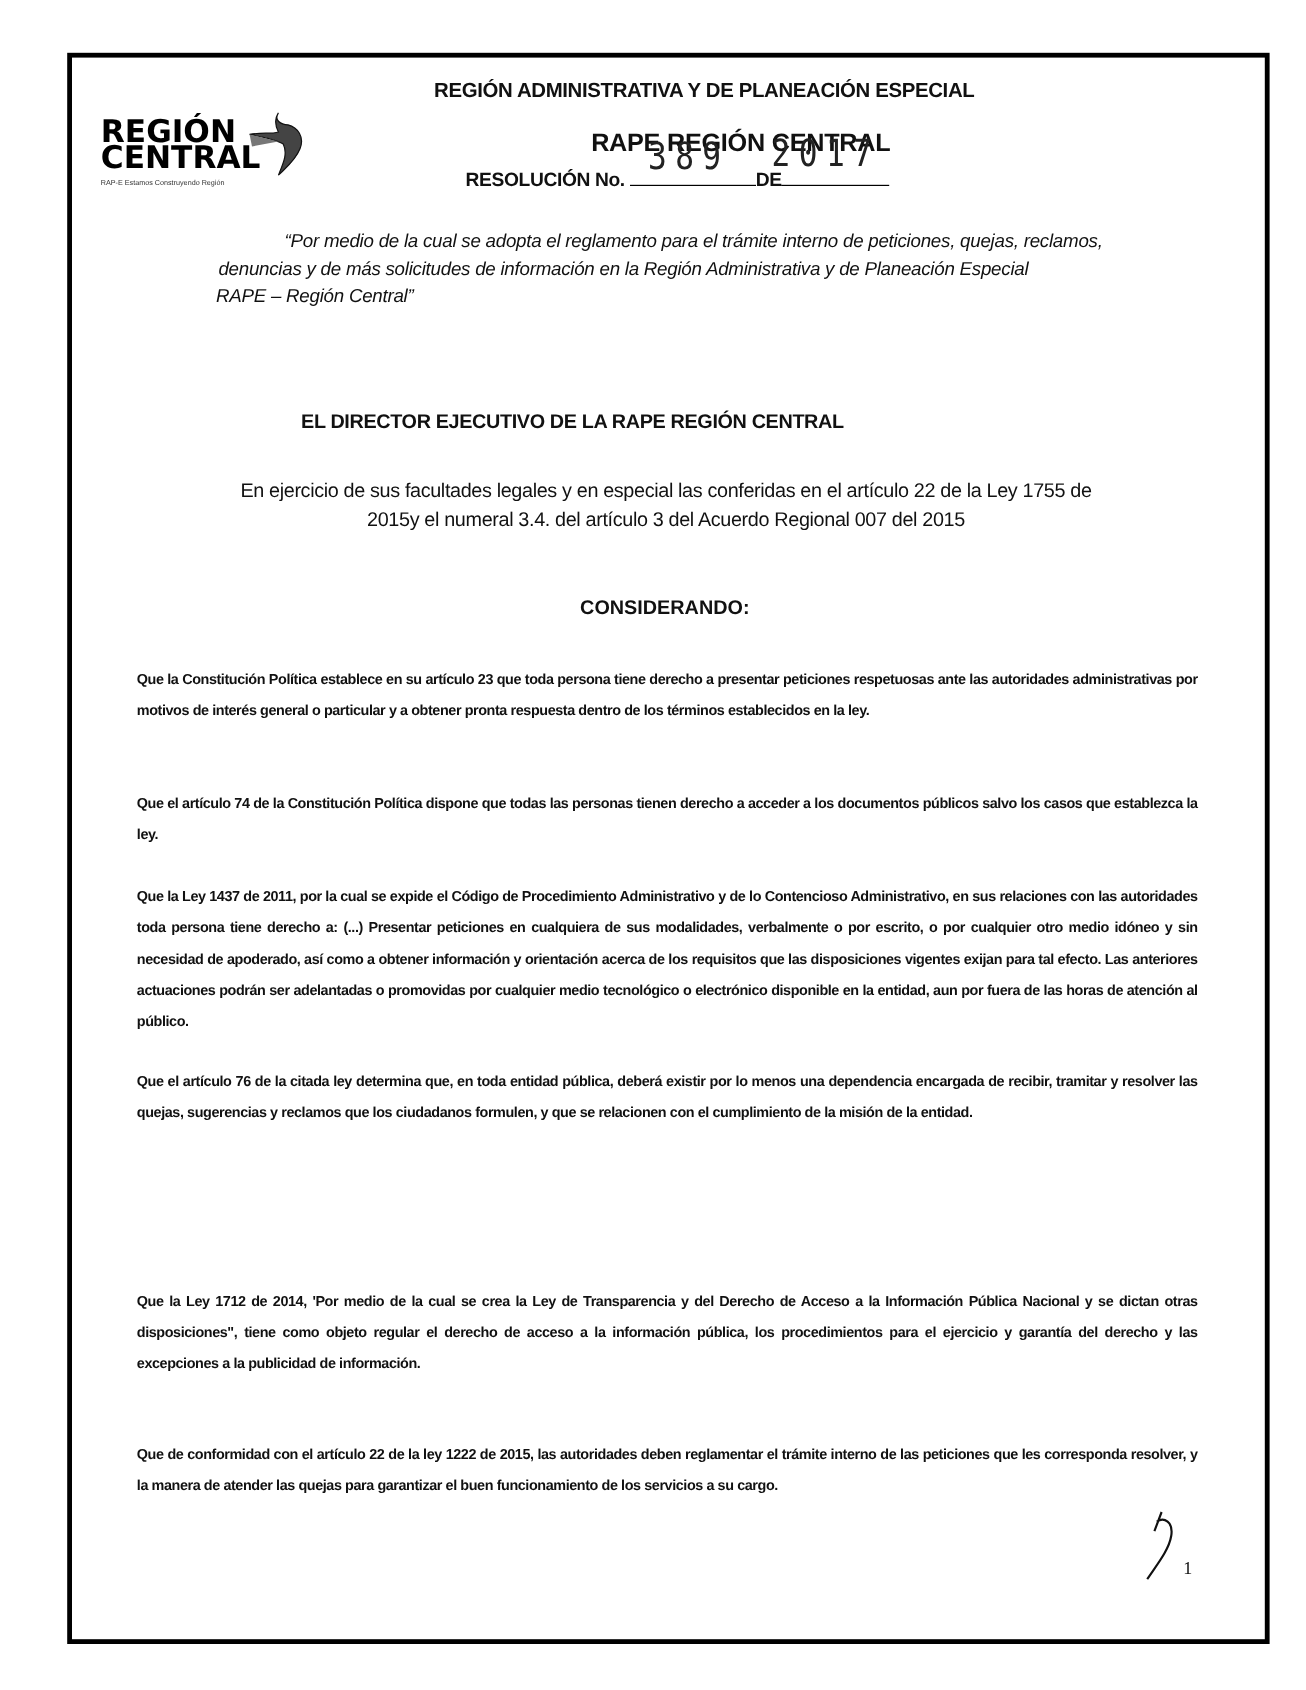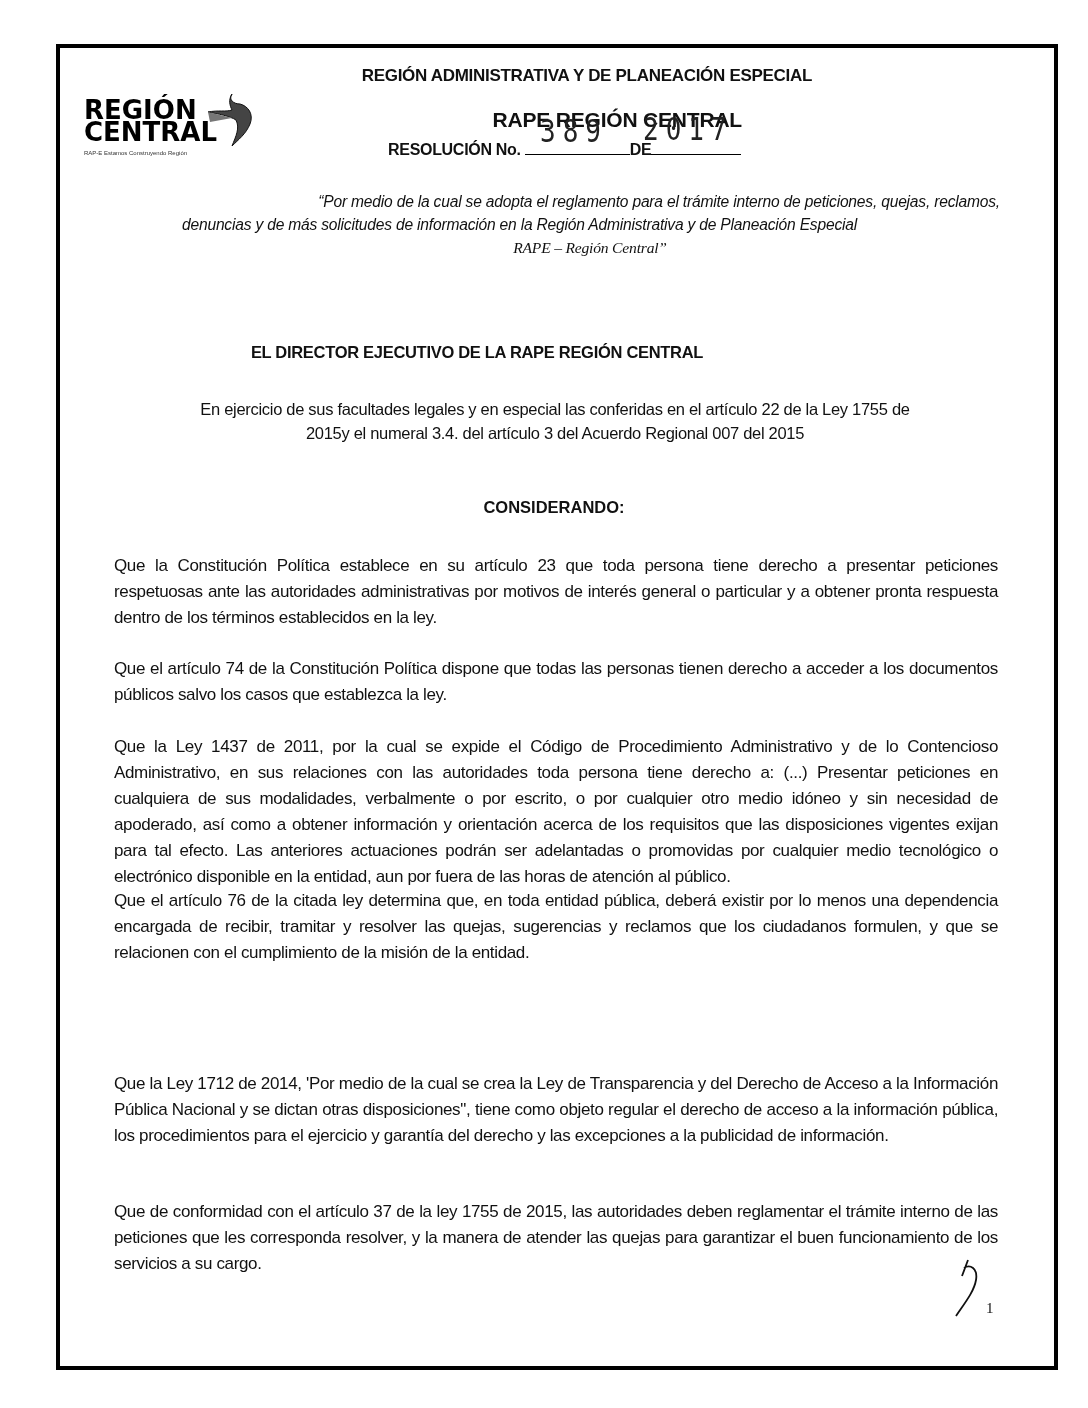--- a/index.html
+++ b/index.html
@@ -23,31 +23,31 @@
              white-space: nowrap; letter-spacing: -0.3px; }
   .res-row .blank { display: inline-block; border-bottom: 1px solid #000; vertical-align: baseline; height: 14px; }
   .res-row .b1 { width: 105px; margin-left: 4px; }
   .res-row .b2 { width: 90px; }
   .hand { position: absolute; font-family: "DejaVu Sans Mono", monospace; font-size: 26px;
           letter-spacing: 7px; color: #222; transform: scaleY(1.2); }
   .hand-num { left: 540px; top: 116px; }
   .hand-year { left: 643px; top: 114px; }
   .epigraph { position: absolute; left: 140px; width: 860px; top: 190px; font-style: italic;
               font-size: 15.6px; line-height: 23px; letter-spacing: -0.2px; }
-  .epigraph .l1 { text-align: right; padding-left: 16px; }
+  .epigraph .l1 { text-align: center; padding-left: 16px; }
   .epigraph .l2 { text-align: left; padding-left: 42px; }
-  .epigraph .l3 { text-align: center; padding-left: 40px; font-family: Liberation Serif, serif; }
+  .epigraph .l3 { text-align: left; padding-left: 40px; }
   .title-bold { position: absolute; left: 0; width: 924px; text-align: center; top: 343px;
                 font-weight: bold; font-size: 16.5px; letter-spacing: -0.3px; padding-left: 30px; box-sizing: border-box; }
   .intro { position: absolute; left: 110px; width: 890px; top: 397px; text-align: center;
            font-size: 16.5px; line-height: 24px; letter-spacing: -0.3px; }
   .considerando { position: absolute; left: 0; width: 1068px; top: 498px; text-align: center;
                   font-weight: bold; font-size: 16.5px; padding-left: 40px; box-sizing: border-box; }
   .para { position: absolute; left: 114px; width: 884px; text-align: justify;
-          font-size: 17px; line-height: 26px; letter-spacing: -0.35px; }
+          font-size: 12px; line-height: 26px; letter-spacing: -0.35px; font-weight: bold; }
   .p1 { top: 553px; }
   .p2 { top: 656px; }
   .p3 { top: 734px; }
   .p4 { top: 888px; }
   .p5 { top: 1071px; }
   .p6 { top: 1199px; }
   .signature { position: absolute; left: 950px; top: 1258px; }
   .page-number { position: absolute; left: 986px; top: 1300px; font-size: 15px;
                  font-family: "Liberation Serif", serif; }
 </style>
@@ -88,18 +88,18 @@
   <div>2015y el numeral 3.4. del artículo 3 del Acuerdo Regional 007 del 2015</div>
 </div>
 
 <div class="considerando">CONSIDERANDO:</div>
 
 <div class="para p1">Que la Constitución Política establece en su artículo 23 que toda persona tiene derecho a presentar peticiones respetuosas ante las autoridades administrativas por motivos de interés general o particular y a obtener pronta respuesta dentro de los términos establecidos en la ley.</div>
 <div class="para p2">Que el artículo 74 de la Constitución Política dispone que todas las personas tienen derecho a acceder a los documentos públicos salvo los casos que establezca la ley.</div>
 <div class="para p3">Que la Ley 1437 de 2011, por la cual se expide el Código de Procedimiento Administrativo y de lo Contencioso Administrativo, en sus relaciones con las autoridades toda persona tiene derecho a: (...) Presentar peticiones en cualquiera de sus modalidades, verbalmente o por escrito, o por cualquier otro medio idóneo y sin necesidad de apoderado, así como a obtener información y orientación acerca de los requisitos que las disposiciones vigentes exijan para tal efecto. Las anteriores actuaciones podrán ser adelantadas o promovidas por cualquier medio tecnológico o electrónico disponible en la entidad, aun por fuera de las horas de atención al público.</div>
 <div class="para p4">Que el artículo 76 de la citada ley determina que, en toda entidad pública, deberá existir por lo menos una dependencia encargada de recibir, tramitar y resolver las quejas, sugerencias y reclamos que los ciudadanos formulen, y que se relacionen con el cumplimiento de la misión de la entidad.</div>
 <div class="para p5">Que la Ley 1712 de 2014, 'Por medio de la cual se crea la Ley de Transparencia y del Derecho de Acceso a la Información Pública Nacional y se dictan otras disposiciones", tiene como objeto regular el derecho de acceso a la información pública, los procedimientos para el ejercicio y garantía del derecho y las excepciones a la publicidad de información.</div>
-<div class="para p6">Que de conformidad con el artículo 37 de la ley 1755 de 2015, las autoridades deben reglamentar el trámite interno de las peticiones que les corresponda resolver, y la manera de atender las quejas para garantizar el buen funcionamiento de los servicios a su cargo.</div>
+<div class="para p6">Que de conformidad con el artículo 22 de la ley 1222 de 2015, las autoridades deben reglamentar el trámite interno de las peticiones que les corresponda resolver, y la manera de atender las quejas para garantizar el buen funcionamiento de los servicios a su cargo.</div>
 
 <svg class="signature" width="40" height="60" viewBox="0 0 40 60">
   <path d="M18 2 L12 18 M14 10 C20 6, 28 10, 26 22 C24 34, 14 46, 6 58" fill="none" stroke="#111" stroke-width="1.8"></path>
 </svg>
 <div class="page-number">1</div>
 
 </body></html>

